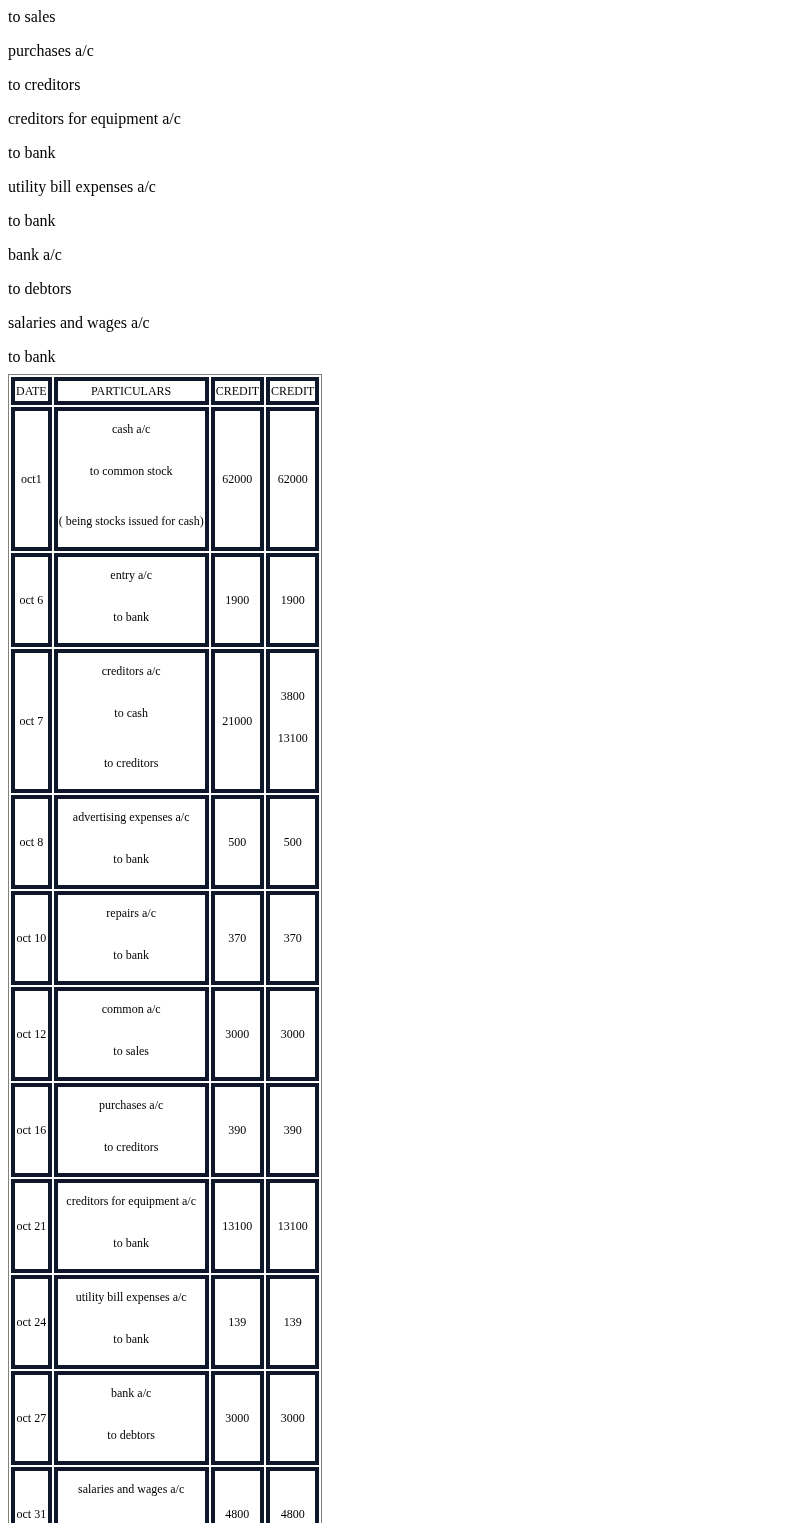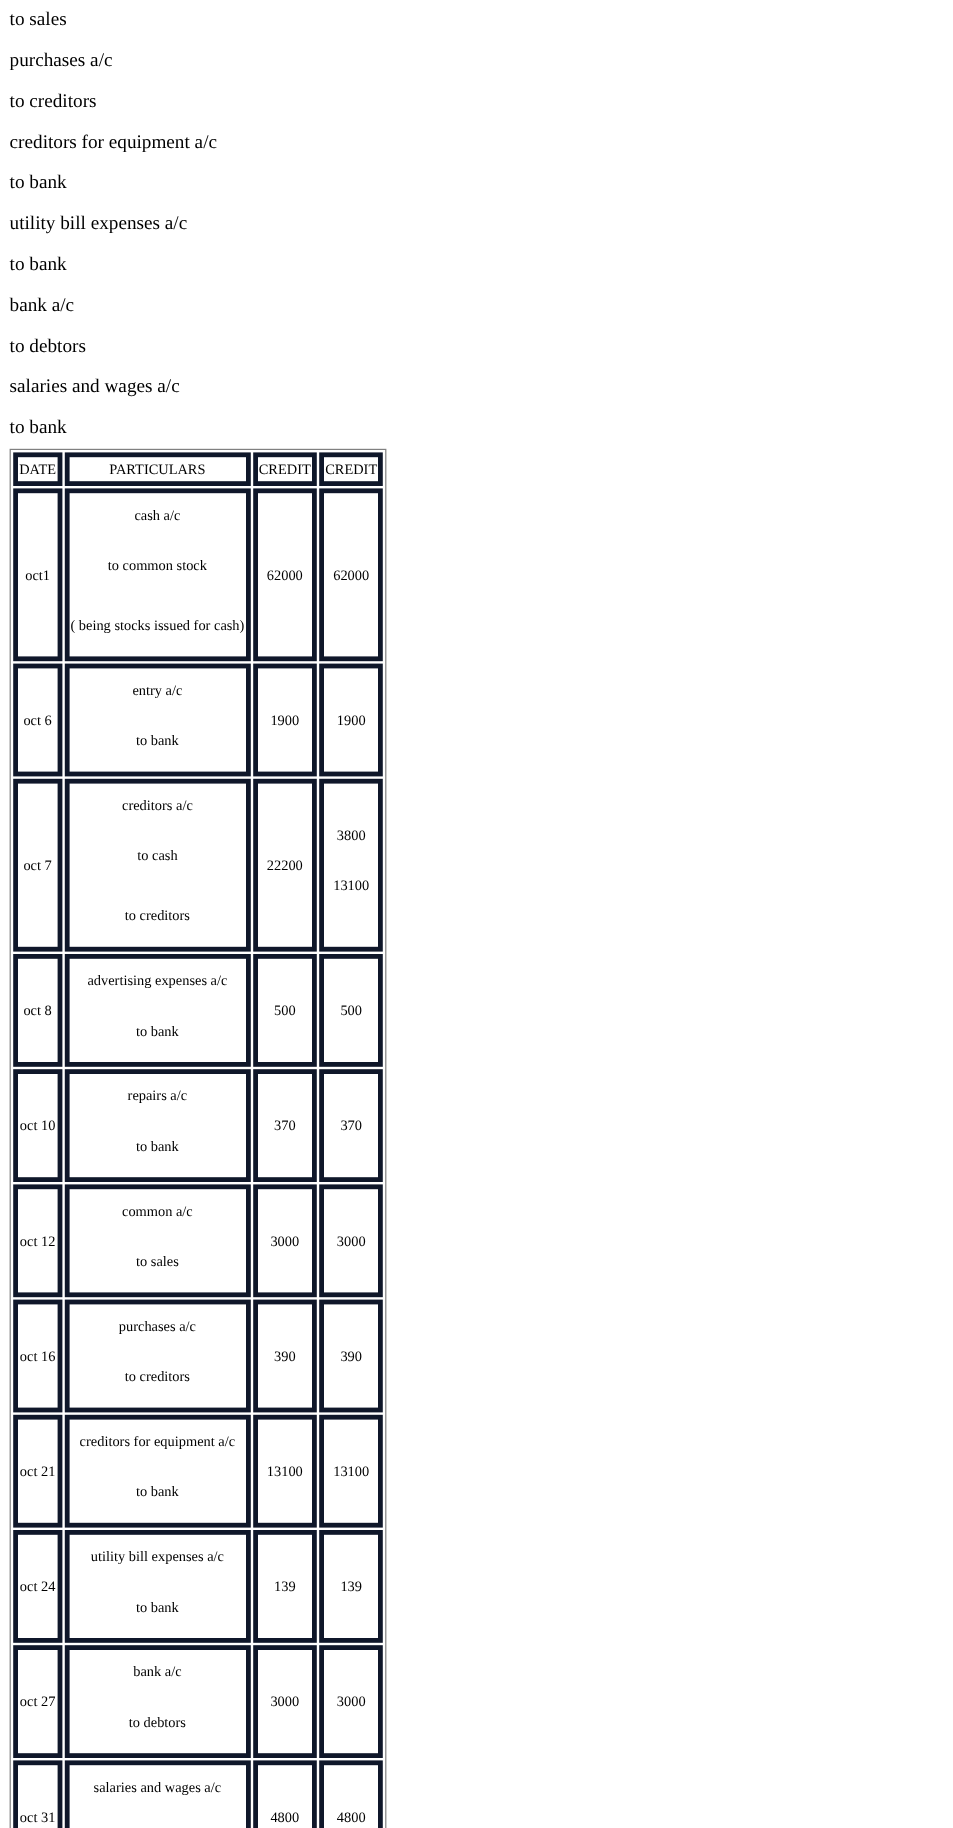--- a/index.html
+++ b/index.html
@@ -84,21 +84,21 @@
           </td>
         </tr>
         <tr>
           <td>oct 7</td>
           <td>
             <p>creditors a/c</p>
             <p>to cash</p>
             <p>to creditors</p>
           </td>
           <td>
-            <p>22200</p>
+            <p>21000</p>
           </td>
           <td>
             <p>3800</p>
             <p>13100</p>
           </td>
         </tr>
         <tr>
           <td>oct 8</td>
           <td>
             <p>advertising expenses a/c</p>

